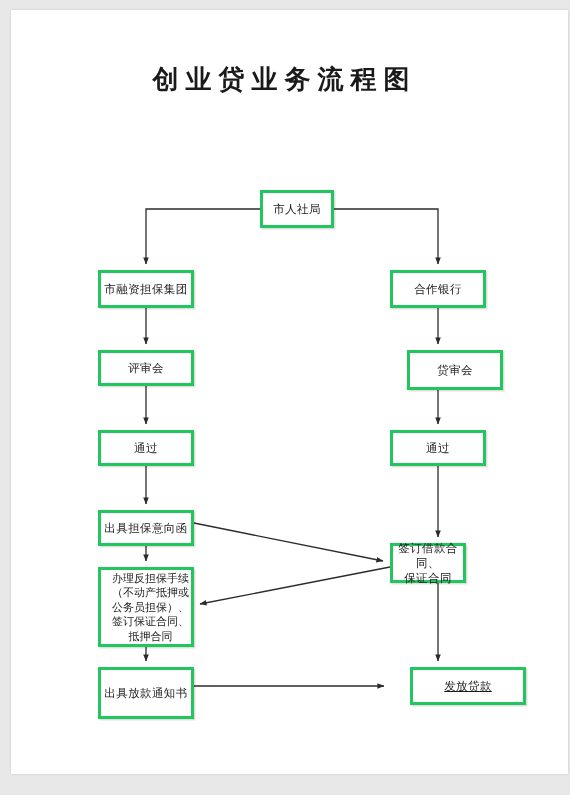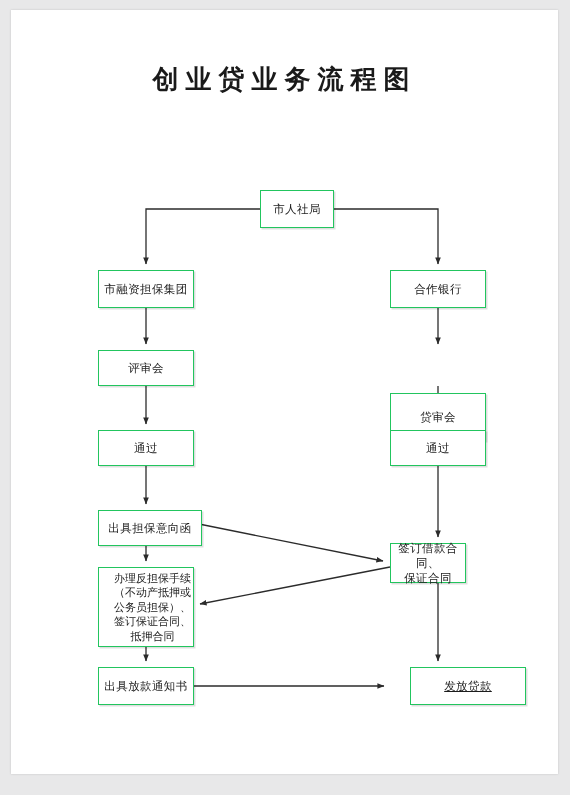--- a/index.html
+++ b/index.html
@@ -21,20 +21,21 @@
   }
   #page {
     position: absolute;
     left: 11px;
     top: 10px;
     width: 547px;
     height: 764px;
     background: #ffffff;
     box-shadow: 0 0 2px rgba(0,0,0,0.16);
     overflow: hidden;
+    padding-left: 10px;
   }
   #doc-title {
     position: absolute;
     left: 0;
     top: 52px;
     width: 547px;
     text-align: center;
     font-size: 26px;
     letter-spacing: 7px;
     color: #1a1a1a;
@@ -51,21 +52,21 @@
   svg.edges {
     position: absolute;
     left: 0; top: 0;
     width: 547px;
     height: 764px;
     pointer-events: none;
   }
   .node {
     position: absolute;
     box-sizing: border-box;
-    border: 1px solid #22c55e;
+    border: 3px solid #22c55e;
     background: #ffffff;
     display: flex;
     align-items: center;
     justify-content: center;
     text-align: center;
     color: #1c1c1c;
     font-size: 11.5px;
     line-height: 15px;
     font-family: "Liberation Serif", "DejaVu Serif", serif;
     letter-spacing: 0.4px;
@@ -132,50 +133,50 @@
       </div>
 
       <div class="node" style="left:379px;top:260px;width:96px;height:38px;">
         <span class="node-text">合作银行</span>
       </div>
 
       <div class="node" style="left:87px;top:340px;width:96px;height:36px;font-family:Liberation Serif, serif;">
         <span class="node-text">评审会</span>
       </div>
 
-      <div class="node" style="left:379px;top:340px;width:96px;height:48px;margin-top:43px;">
+      <div class="node" style="left:396px;top:340px;width:96px;height:40px;">
         <span class="node-text">贷审会</span>
       </div>
 
       <div class="node" style="left:87px;top:420px;width:96px;height:36px;">
         <span class="node-text">通过</span>
       </div>
 
       <div class="node" style="left:379px;top:420px;width:96px;height:36px;">
         <span class="node-text">通过</span>
       </div>
 
-      <div class="node" style="left:87px;top:500px;width:104px;height:36px;">
+      <div class="node" style="left:87px;top:500px;width:96px;height:36px;">
         <span class="node-text">出具担保意向函</span>
       </div>
 
       <div class="node multiline" style="left:87px;top:557px;width:96px;height:80px;">
         <span class="node-text">办理反担保手续
 （不动产抵押或
 公务员担保）、
 签订保证合同、
 抵押合同</span>
       </div>
 
       <div class="node" style="left:379px;top:533px;width:76px;height:40px;">
         <span class="node-text">签订借款合同、
 保证合同</span>
       </div>
 
-      <div class="node" style="left:87px;top:657px;width:96px;height:38px;">
+      <div class="node" style="left:87px;top:657px;width:96px;height:52px;">
         <span class="node-text">出具放款通知书</span>
       </div>
 
       <div class="node" style="left:399px;top:657px;width:116px;height:38px;text-decoration:underline;">
         <span class="node-text">发放贷款</span>
       </div>
 
     </div>
   </div>
 </div>

